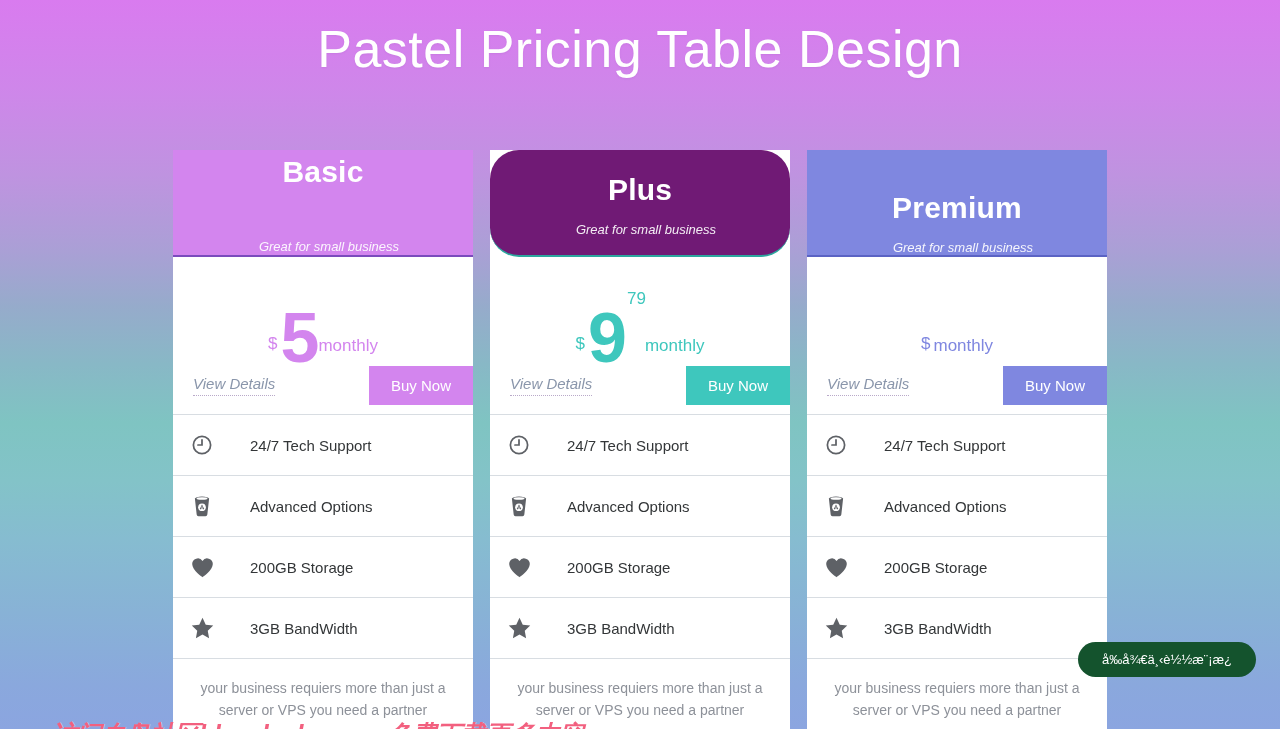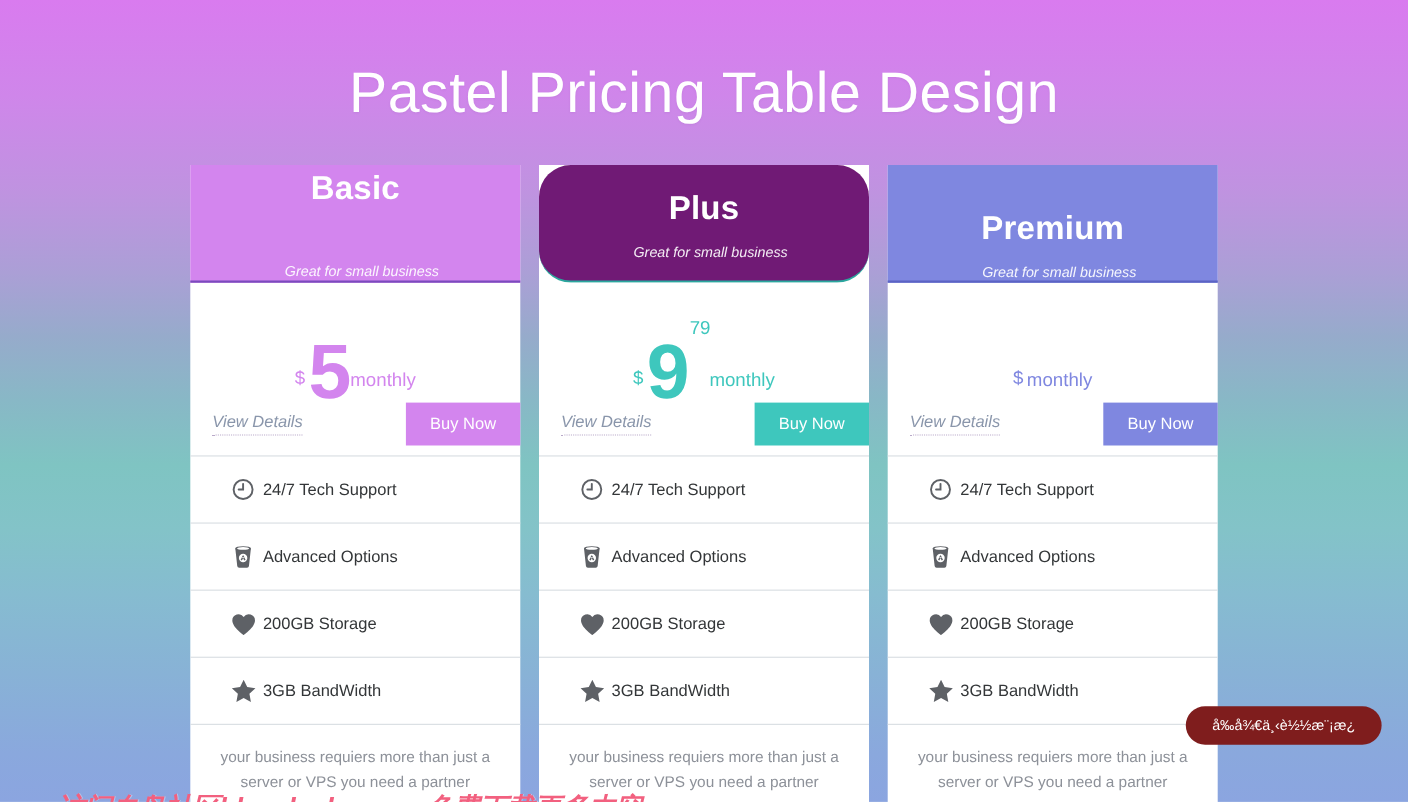--- a/index.html
+++ b/index.html
@@ -28,21 +28,21 @@
     position: relative;
   }
 
   
   .page-title {
     text-align: center;
     color: #ffffff;
     font-size: 52px;
     font-weight: 300;
     letter-spacing: 0.5px;
-    padding-top: 56px;
+    padding-top: 20px;
     line-height: 1.15;
     text-shadow: 0 1px 2px rgba(120,60,150,0.10);
   }
 
   
   .pricing-wrap {
     position: absolute;
     top: 150px;
     left: 173px;
     width: 934px;
@@ -163,23 +163,23 @@
   }
   .btn-basic   { background: #d385ee; }
   .btn-plus    { background: #3ec7bd; }
   .btn-premium { background: #7f87e0; }
 
   
   .feature-row {
     height: 61px;
     display: flex;
     align-items: center;
-    padding-left: 36px;
+    padding-left: 17px;
     border-bottom: 1px solid #d8dde2;
-    gap: 6px;
+    gap: 36px;
   }
   .feature-icon {
     width: 24px;
     height: 24px;
     flex: 0 0 24px;
     display: flex;
     align-items: center;
     justify-content: center;
     color: #5e6166;
   }
@@ -211,21 +211,21 @@
     white-space: nowrap;
     letter-spacing: -0.5px;
     pointer-events: none;
     text-shadow: 1px 0 0 rgba(255,255,255,0.35);
   }
 
   .red-badge {
     position: absolute;
     right: 24px;
     top: 642px;
-    background: #7f1d1d;
+    background: #14532d;
     color: #ffffff;
     border-radius: 19px;
     padding: 10px 24px;
     font-size: 13px;
     white-space: nowrap;
     cursor: pointer;
     text-align: right;
   }
 </style>
 </head>

